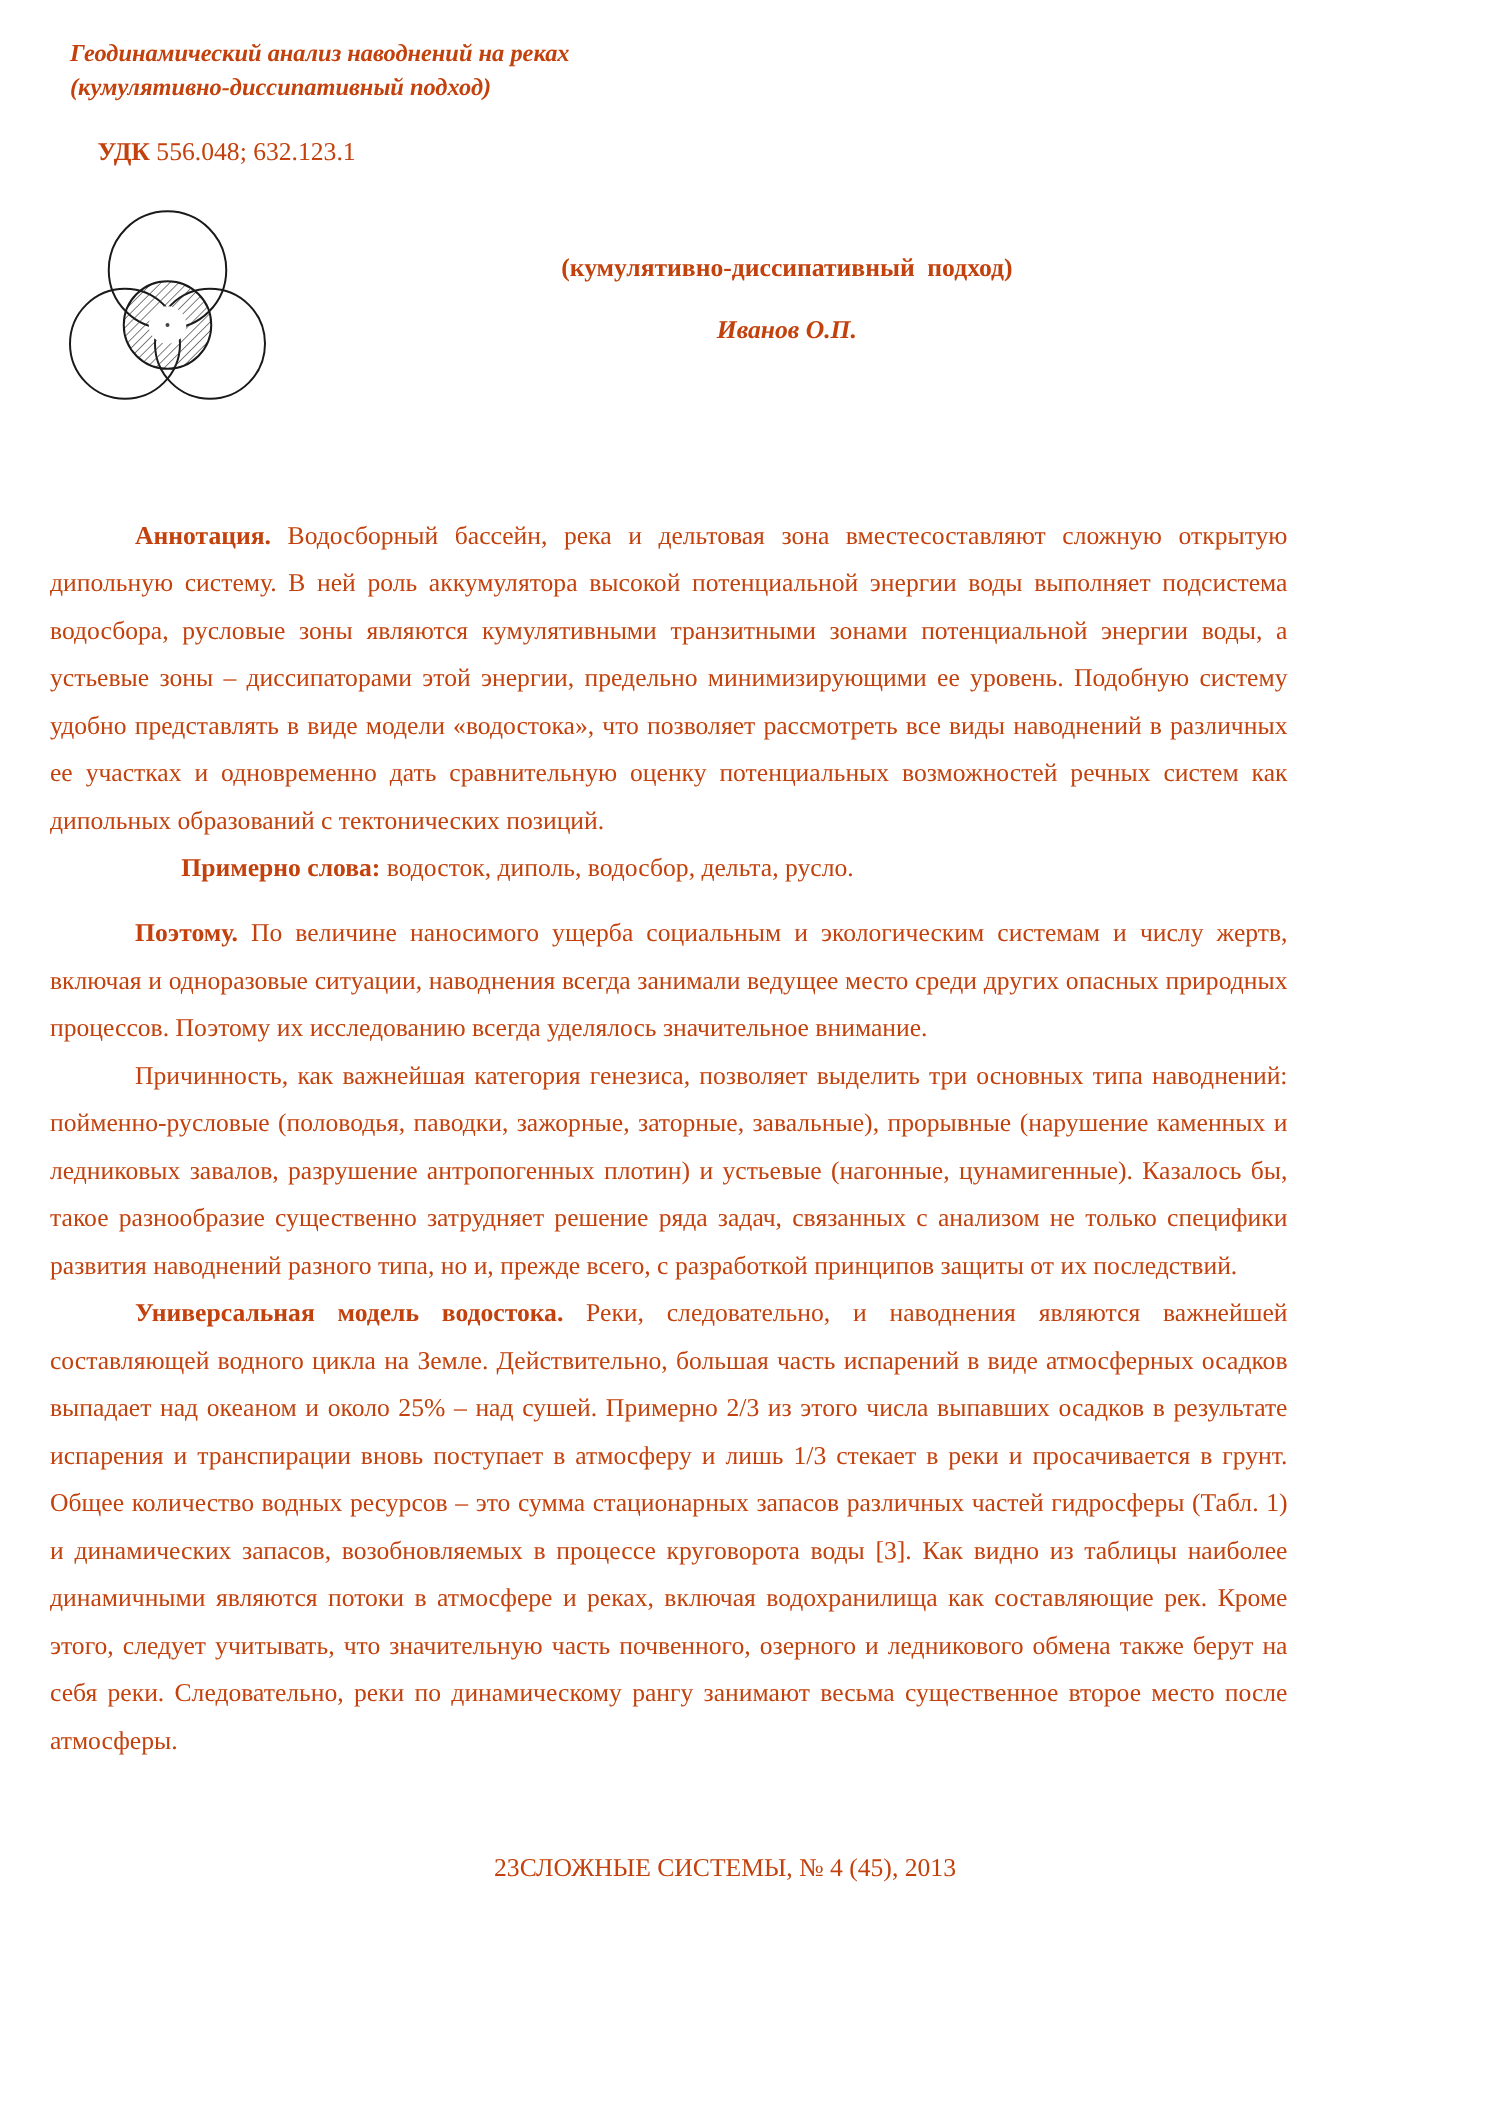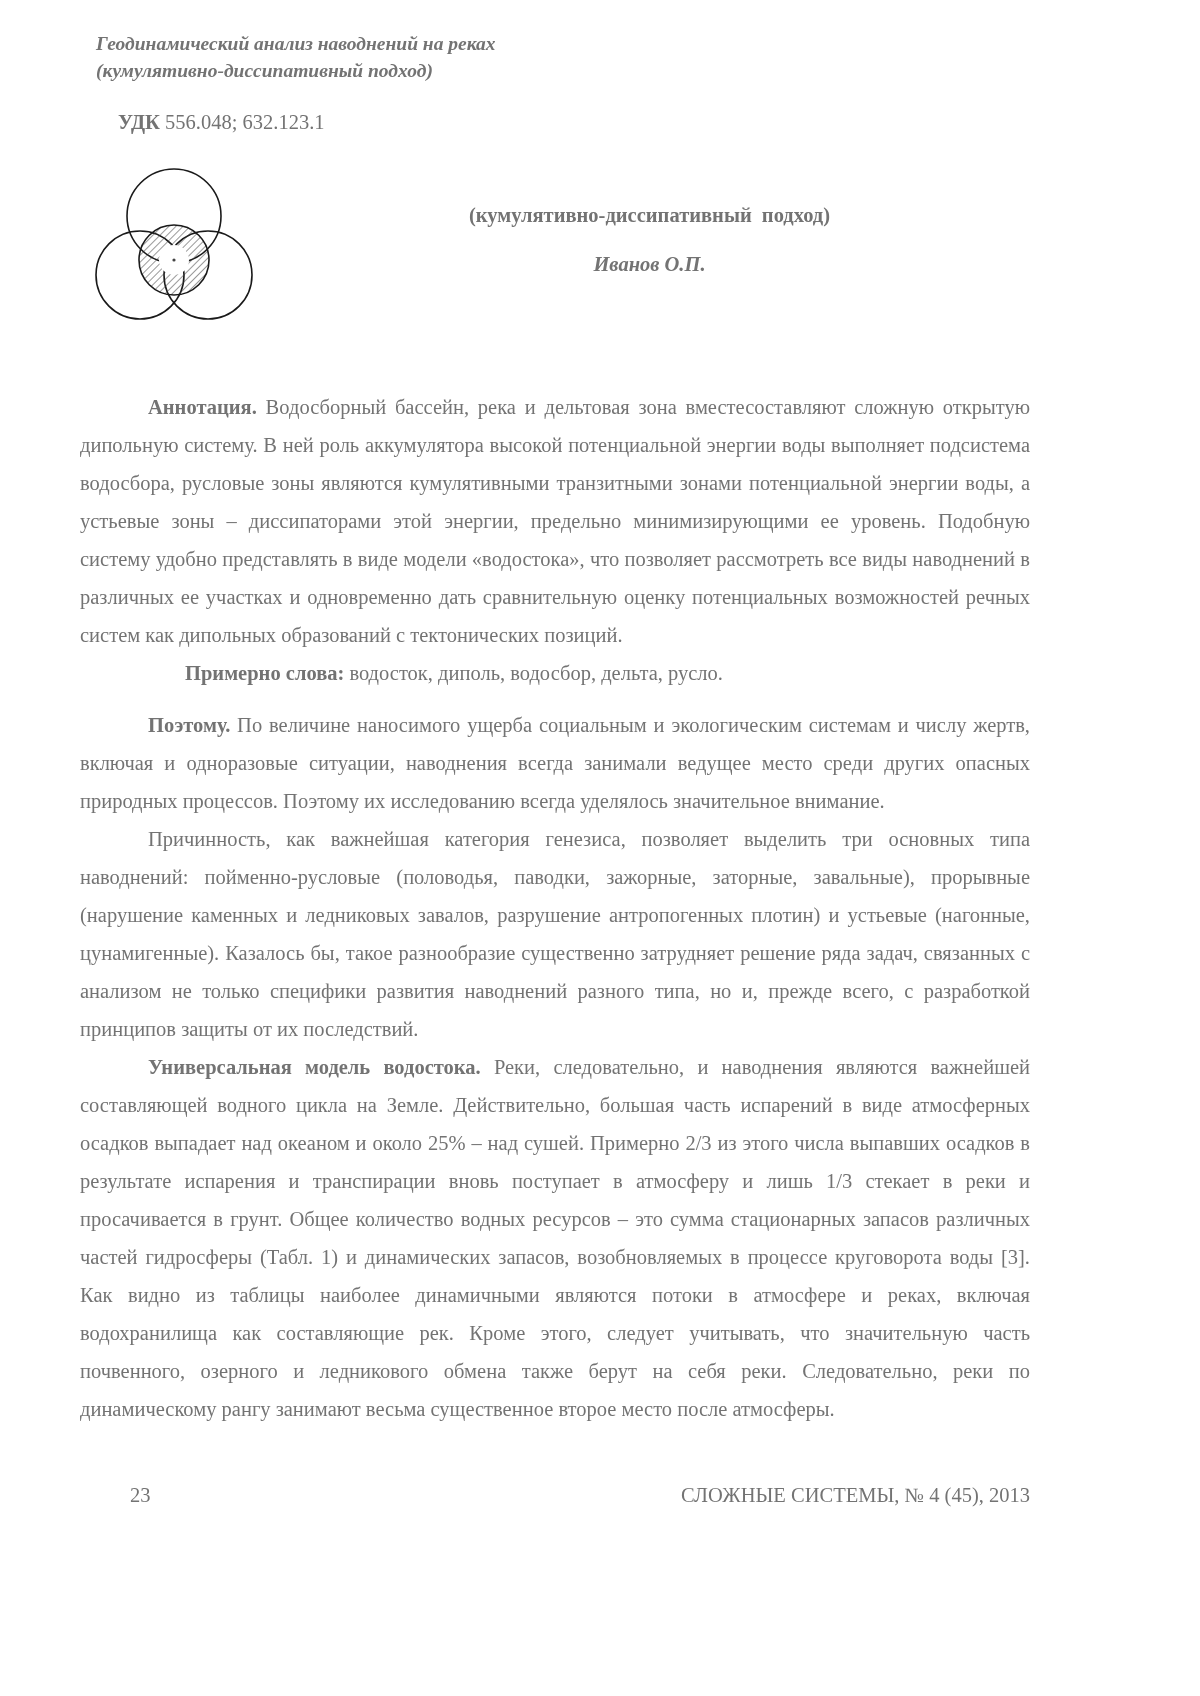--- a/index.html
+++ b/index.html
@@ -2,23 +2,23 @@
 <html><head>
 <meta charset="utf-8">
 <style>
   html, body { margin: 0; padding: 0; background: #ffffff; }
   body { width: 1200px; }
   .page {
     position: relative;
     width: 1200px;
     height: 1696px;
     box-sizing: border-box;
-    padding: 30px 170px 0 80px;
+    padding: 30px 170px 0 40px;
     font-family: "Liberation Serif", "DejaVu Serif", serif;
-    color: #737373;
+    color: #c2410c;
     font-size: 20.5px;
   }
   .running-header {
     margin-left: 16px;
     font-weight: bold;
     font-style: italic;
     font-size: 19.5px;
     line-height: 1.4;
   }
   .udk-line {
@@ -53,21 +53,21 @@
     font-size: 20.5px;
     margin-top: 24px;
     word-spacing: 5px;
   }
   .paper-author {
     font-weight: bold;
     font-style: italic;
     font-size: 20.5px;
     margin-top: 26px;
   }
-  .body-text { margin-top: 49px; }
+  .body-text { margin-top: 70px; }
   p.para {
     margin: 0;
     text-align: justify;
     text-indent: 68px;
     line-height: 38px;
     font-size: 20.5px;
   }
   p.keywords {
     margin: 0;
     text-indent: 105px;
@@ -75,21 +75,21 @@
     font-size: 20.5px;
   }
   p.after-gap { margin-top: 14px; }
   .lead-bold { font-weight: bold; }
   .footer {
     position: absolute;
     left: 80px;
     right: 170px;
     top: 1484px;
     display: flex;
-    justify-content: space-between;
+    justify-content: center;
     align-items: baseline;
     font-size: 20.5px;
   }
   .footer .page-number { margin-left: 50px; }
 </style>
 </head>
 <body>
 
 <div class="page">
 

